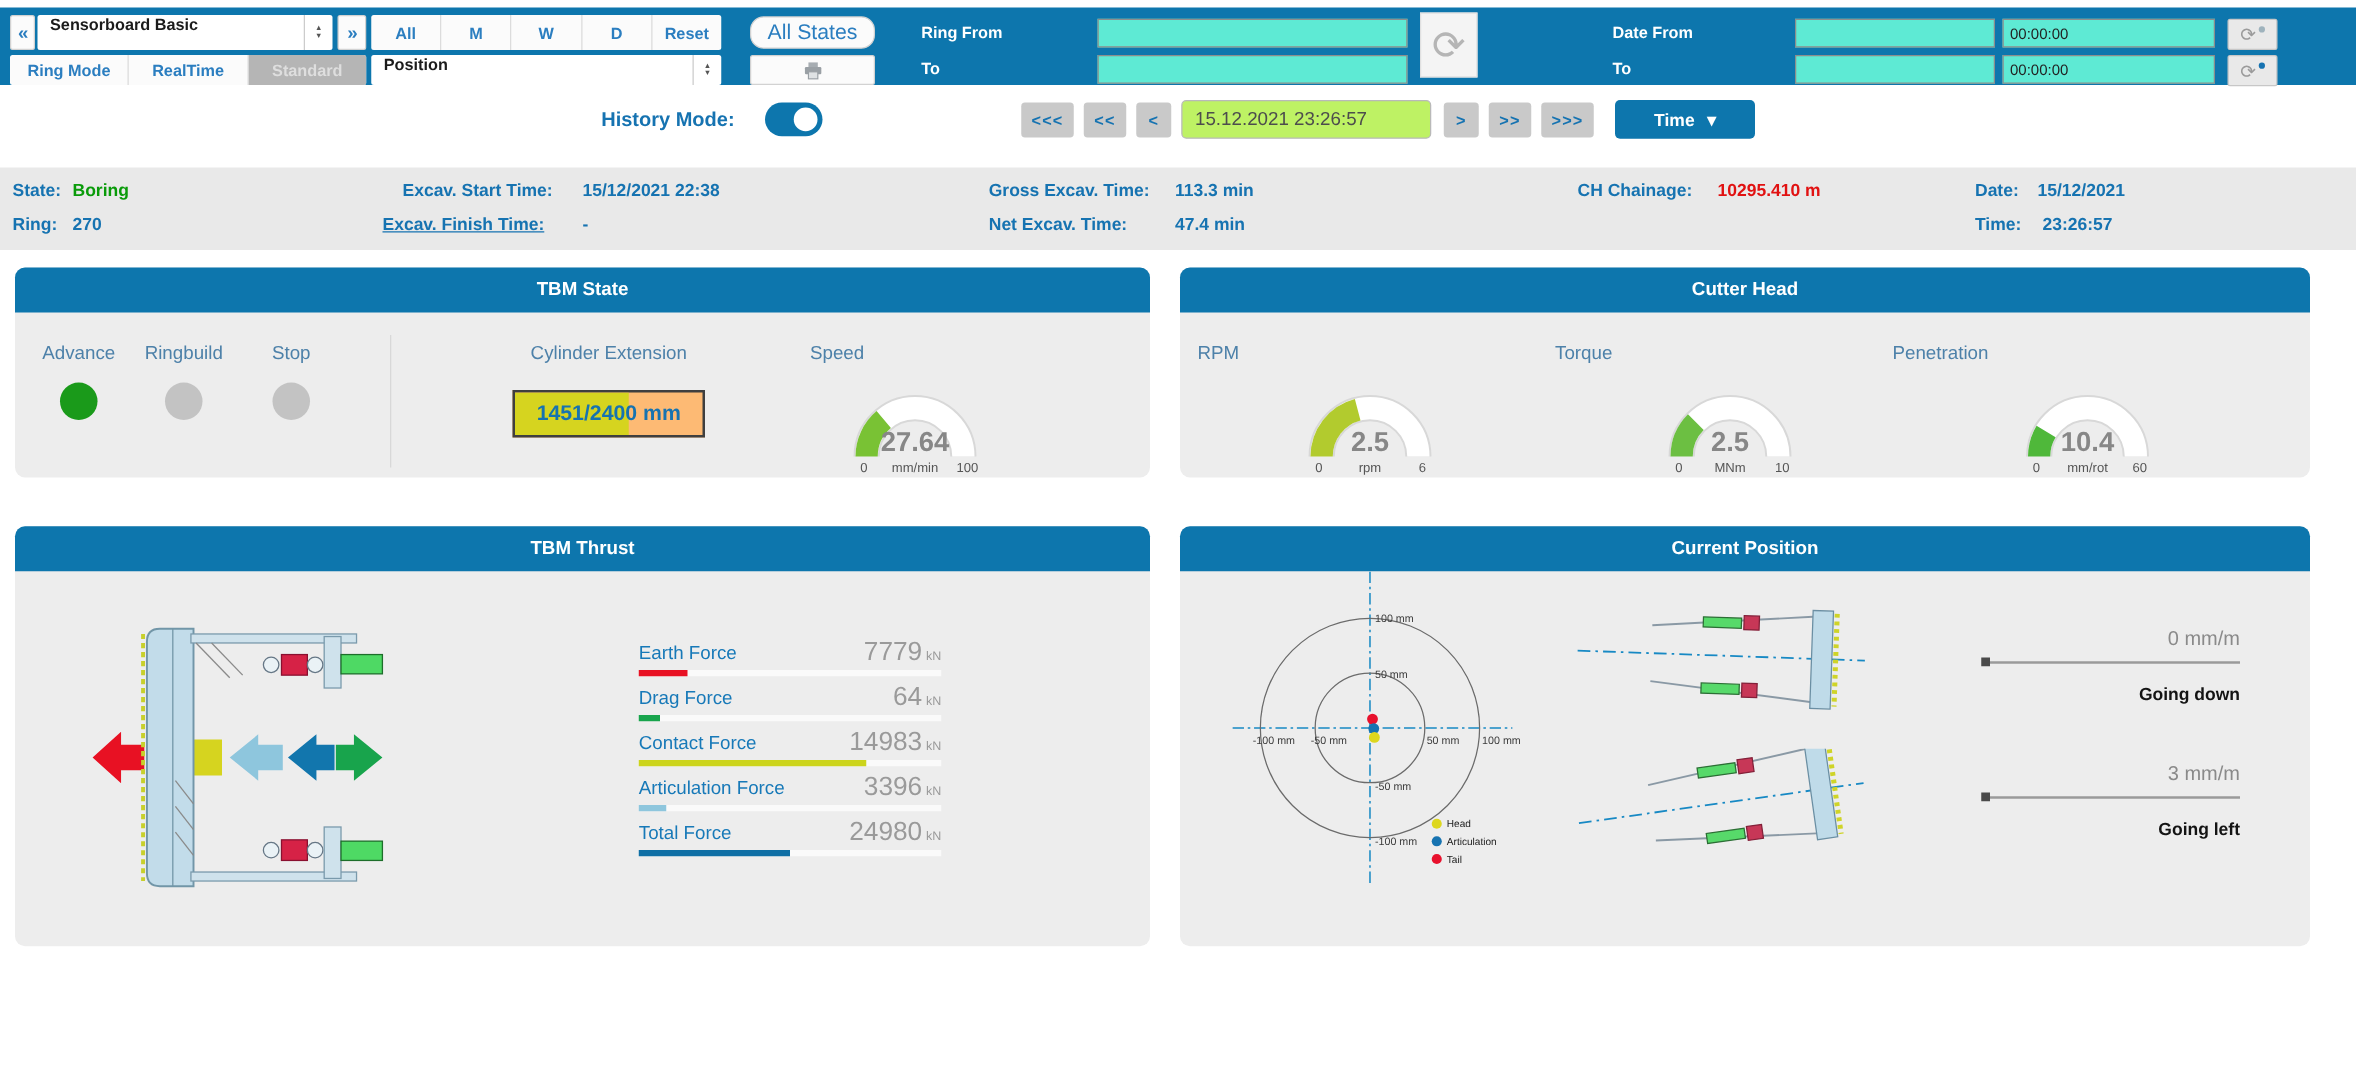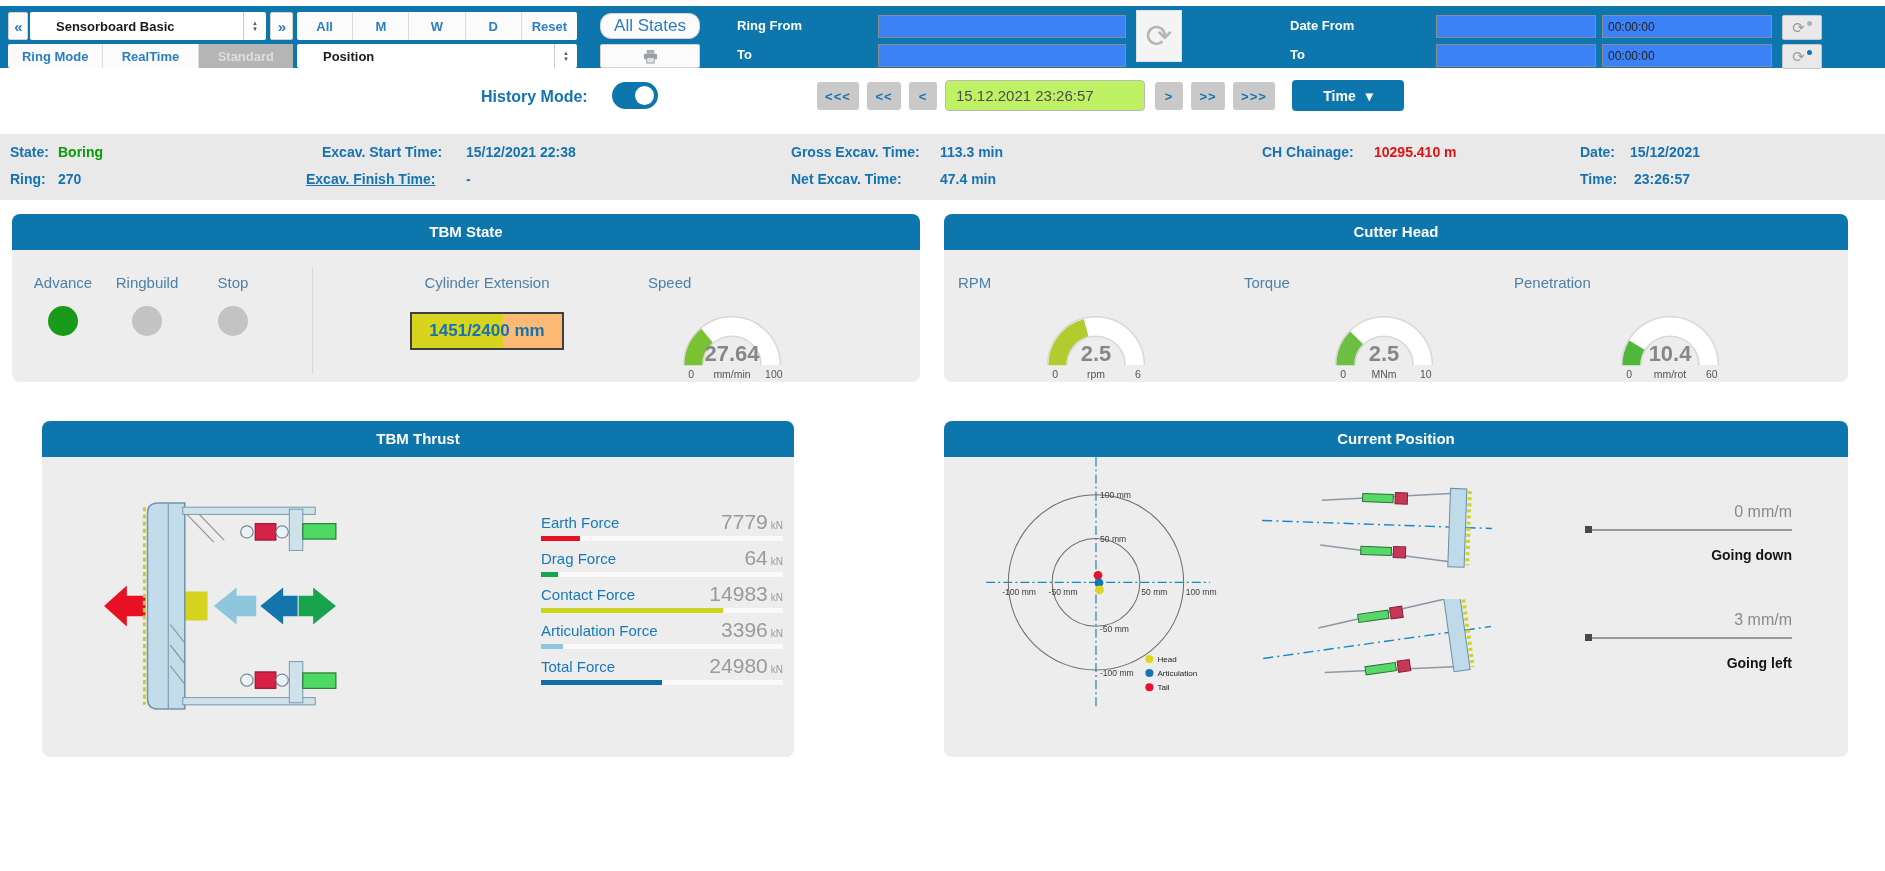--- a/index.html
+++ b/index.html
@@ -4,31 +4,31 @@
 <style>
   html,body{margin:0;padding:0;background:#fff;}
   .app{position:relative;width:1885px;height:871px;background:#fff;overflow:hidden;
        font-family:"Liberation Sans",sans-serif;}
   
   .topbar{position:absolute;left:0;top:6px;width:1885px;height:62px;background:#0d76ad;}
   .tbtn{position:absolute;background:#fbfbfb;border:1px solid #d2d2d2;color:#2b7ec0;
         font-size:13px;font-weight:bold;display:flex;align-items:center;justify-content:center;
         border-radius:2px;box-sizing:border-box;cursor:pointer;}
   .chev{font-size:15px;letter-spacing:-1px;}
-  .selectbox{position:absolute;background:#fff;border-radius:2px;display:flex;align-items:center;
-             box-sizing:border-box;padding-left:26px;font-size:13px;font-weight:bold;color:#1b1b1b;cursor:pointer;}
+  .selectbox{position:absolute;background:#fff;border-radius:2px;display:flex;
+             box-sizing:border-box;padding-left:10px;font-size:13px;font-weight:bold;color:#1b1b1b;cursor:pointer;}
   .spinner{margin-left:auto;border-left:1px solid #ccc;height:100%;width:22px;display:flex;flex-direction:column;
            align-items:center;justify-content:center;color:#555;font-size:6px;line-height:6px;}
   .seg{position:absolute;display:flex;background:#fbfbfb;border-radius:2px;overflow:hidden;box-sizing:border-box;}
   .seg>div{flex:1;display:flex;align-items:center;justify-content:center;color:#2b7ec0;font-size:13px;
            font-weight:bold;border-right:1px solid #dcdcdc;cursor:pointer;}
   .seg>div:last-child{border-right:none;}
   .seg>div.active{background:#b5b5b5;color:#dedede;}
   .wlabel{position:absolute;color:#fff;font-weight:bold;font-size:13px;}
-  .winput{position:absolute;background:#3b82f6;border:1px solid #8d8d8d;box-sizing:border-box;font-size:12px;
+  .winput{position:absolute;background:#5eead4;border:1px solid #8d8d8d;box-sizing:border-box;font-size:12px;
           color:#222;padding:0 5px;font-family:inherit;}
   .bigrefresh{position:absolute;background:#f4f4f4;border:1px solid #e0e0e0;display:flex;align-items:center;
               justify-content:center;color:#b5b5b5;font-size:32px;cursor:pointer;}
   .syncbtn{position:absolute;background:#e9e9e9;border:1px solid #c7c7c7;border-radius:2px;display:flex;
            align-items:center;justify-content:center;font-size:15px;color:#9b9b9b;cursor:pointer;}
   .syncbtn .dot{width:5px;height:5px;border-radius:50%;margin-left:2px;margin-top:-8px;}
   .dot-gray{background:#9fb3bd;} .dot-blue{background:#1673b1;}
   
   .hlabel{position:absolute;color:#1673b1;font-weight:bold;font-size:16px;}
   .toggle{position:absolute;width:46px;height:27px;border-radius:14px;background:#0d76ad;cursor:pointer;}
@@ -251,21 +251,21 @@
       <path class="g-border" d="M28,66 A37,37 0 0 1 102,66"></path>
       <path class="g-track" d="M28,66 A37,37 0 0 1 102,66"></path>
       <path class="g-value" d="M28,66 A37,37 0 0 1 102,66" stroke-dasharray="20.109334575628267 999" stroke="#4fb83a"></path>
       <text class="g-num" x="65" y="62">10.4</text>
       <text class="g-sub" x="26" y="78">0</text>
       <text class="g-sub" x="65" y="78">mm/rot</text>
       <text class="g-sub" x="105" y="78">60</text>
     </svg>
   </div>
 
-  <div class="panel" style="left:12px;top:421px;width:752px;height:336px;margin-left:30px;">
+  <div class="panel" style="left:12px;top:421px;width:908px;height:336px;">
     <div class="panel-h">TBM Thrust</div>
 
     <svg style="position:absolute;left:60px;top:80px;" width="236" height="210" viewBox="0 0 228 204" preserveAspectRatio="none">
 
       <polygon points="2,102 24,82 24,92 42,92 42,112 24,112 24,122" fill="#e81123"></polygon>
       <polygon points="50,102 78,74 78,88 102,88 102,116 78,116 78,130" fill="#d6d41f"></polygon>
       <polygon points="108,102 130,84 130,92 149,92 149,112 130,112 130,120" fill="#8ec6dd"></polygon>
       <polygon points="153,102 175,84 175,92 189,92 189,112 175,112 175,120" fill="#1276ad"></polygon>
       <polygon points="226,102 204,84 204,92 190,92 190,112 204,112 204,120" fill="#18a44c"></polygon>
 

